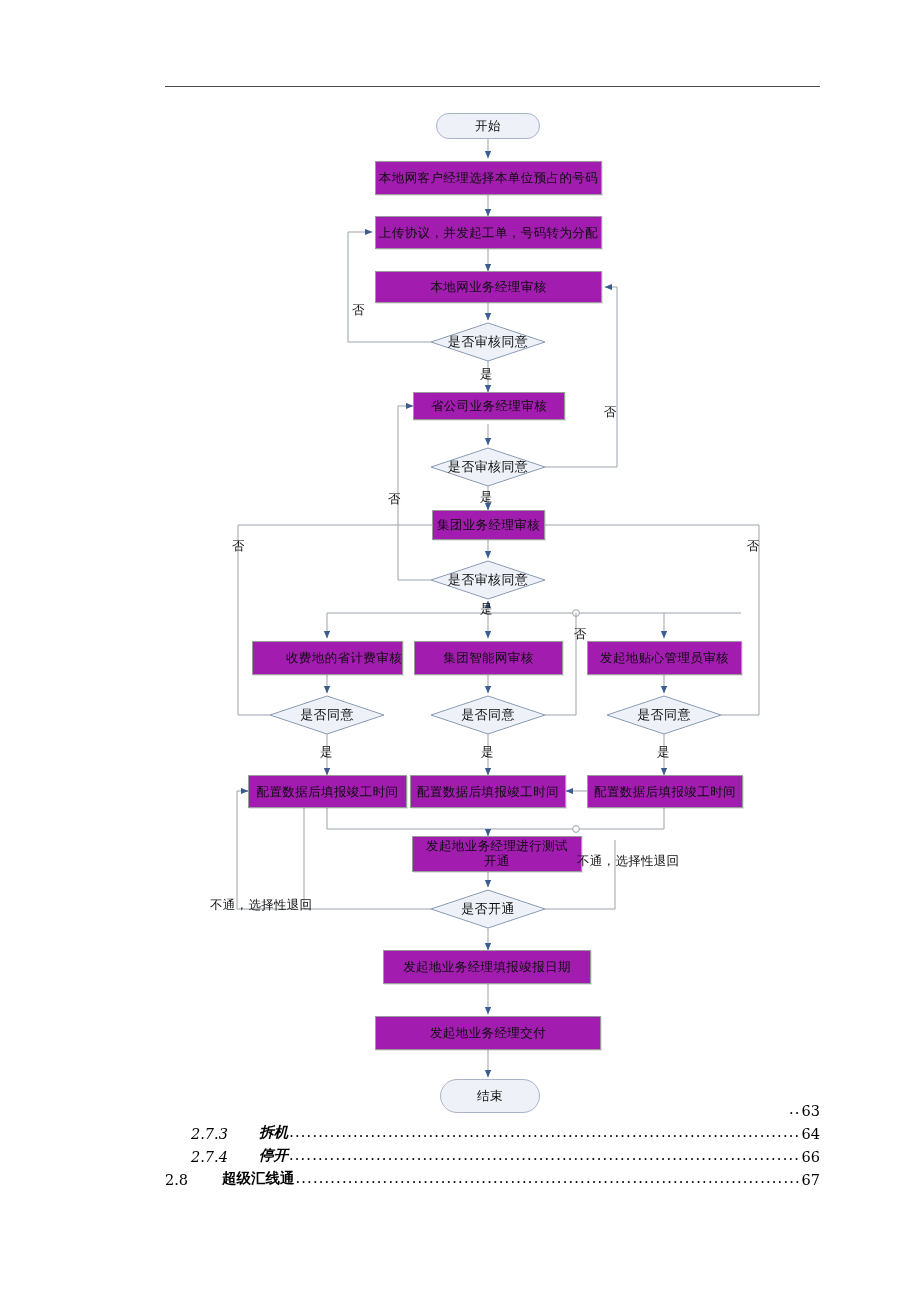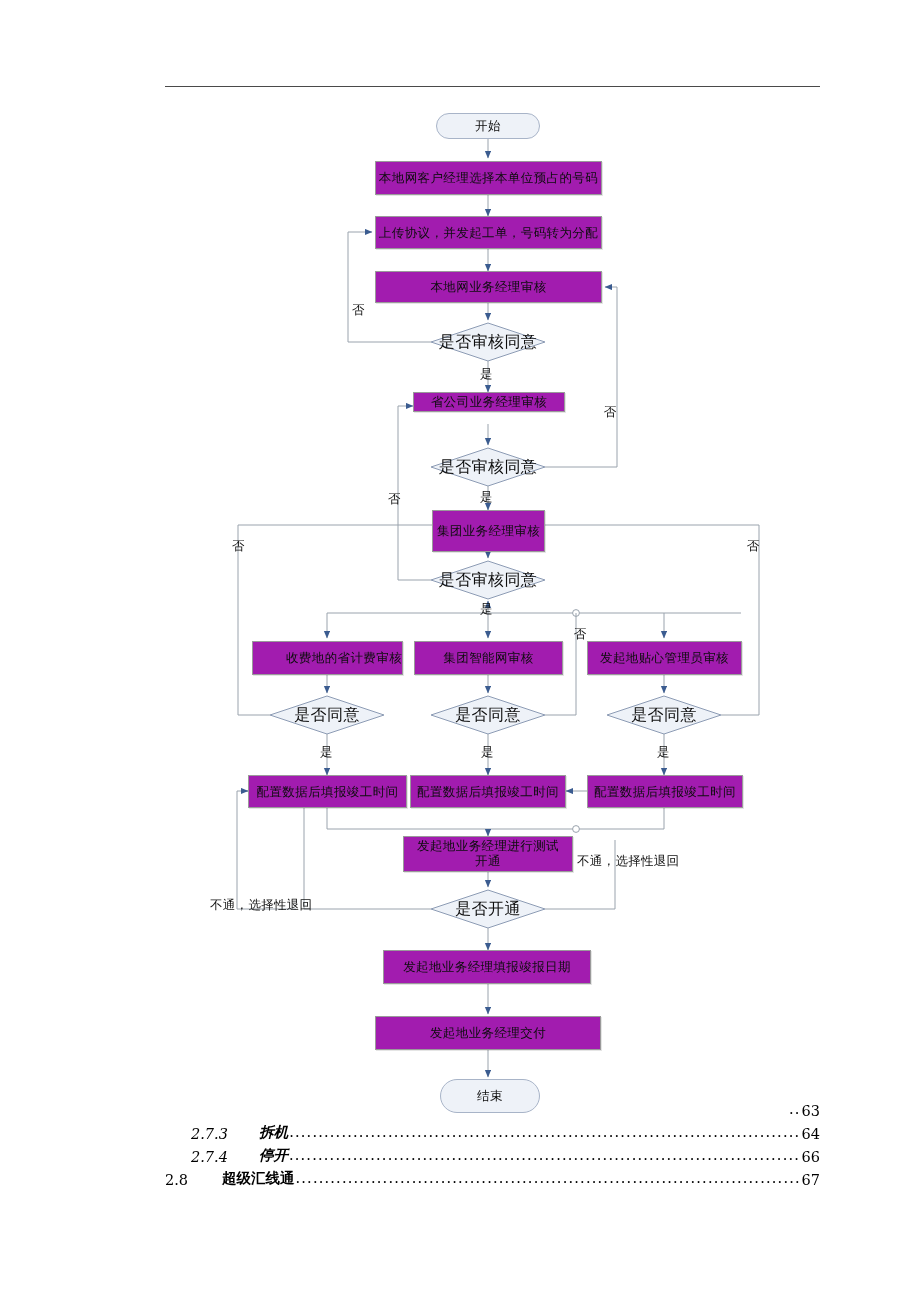--- a/index.html
+++ b/index.html
@@ -40,21 +40,21 @@
   .term{
     background:#eef2f8;
     border:1.1px solid #a8b4c8;
     border-radius:999px;
   }
   .diamond{
     background:transparent;border:none;
   }
   .diamond .dlabel{
     position:relative;z-index:3;
-    font-size:16px;color:#0d0d0d;letter-spacing:.4px;
+    font-size:13px;color:#0d0d0d;letter-spacing:.4px;
   }
   
   .elabel{
     position:absolute;
     font-size:12.5px;
     color:#111;
     letter-spacing:.3px;
     white-space:nowrap;
   }
   .elabel.vert{
@@ -226,29 +226,29 @@
   </div>
 
   <div class="node proc" style="left:343px;top:271px;width:227px;height:32px;">
     <span>本地网业务经理审核</span>
   </div>
 
   <div class="node diamond" style="left:399px;top:330px;width:114px;height:24px;">
     <span class="dlabel">是否审核同意</span>
   </div>
 
-  <div class="node proc" style="left:381px;top:392px;width:152px;height:20px;">
+  <div class="node proc" style="left:381px;top:392px;width:152px;height:28px;">
     <span>省公司业务经理审核</span>
   </div>
 
   <div class="node diamond" style="left:399px;top:455px;width:114px;height:24px;">
     <span class="dlabel">是否审核同意</span>
   </div>
 
-  <div class="node proc" style="left:400px;top:510px;width:113px;height:42px;">
+  <div class="node proc" style="left:400px;top:510px;width:113px;height:30px;">
     <span>集团业务经理审核</span>
   </div>
 
   <div class="node diamond" style="left:399px;top:568px;width:114px;height:24px;">
     <span class="dlabel">是否审核同意</span>
   </div>
 
   <div class="node proc" style="left:220px;top:641px;width:151px;height:34px;padding-left:33px;">
     <span>收费地的省计费审核</span>
   </div>
@@ -278,21 +278,21 @@
   </div>
 
   <div class="node proc" style="left:378px;top:775px;width:156px;height:33px;">
     <span>配置数据后填报竣工时间</span>
   </div>
 
   <div class="node proc" style="left:555px;top:775px;width:156px;height:33px;">
     <span>配置数据后填报竣工时间</span>
   </div>
 
-  <div class="node proc" style="left:371px;top:836px;width:170px;height:36px;display:block;padding:2px 0 0 0;">
+  <div class="node proc" style="left:380px;top:836px;width:170px;height:36px;display:block;padding:2px 0 0 0;">
     <div style="text-align:center;font-size:12.5px;line-height:1.05;letter-spacing:.4px;">发起地业务经理进行测试</div>
     <div style="text-align:center;font-size:12.5px;line-height:1.25;letter-spacing:.4px;margin-top:1px;">开通</div>
   </div>
   <div class="capline" style="left:545px;top:853px;">不通，选择性退回</div>
 
   <div class="node diamond" style="left:399px;top:897px;width:114px;height:24px;">
     <span class="dlabel">是否开通</span>
   </div>
 
   <div class="node proc" style="left:351px;top:950px;width:208px;height:34px;">

